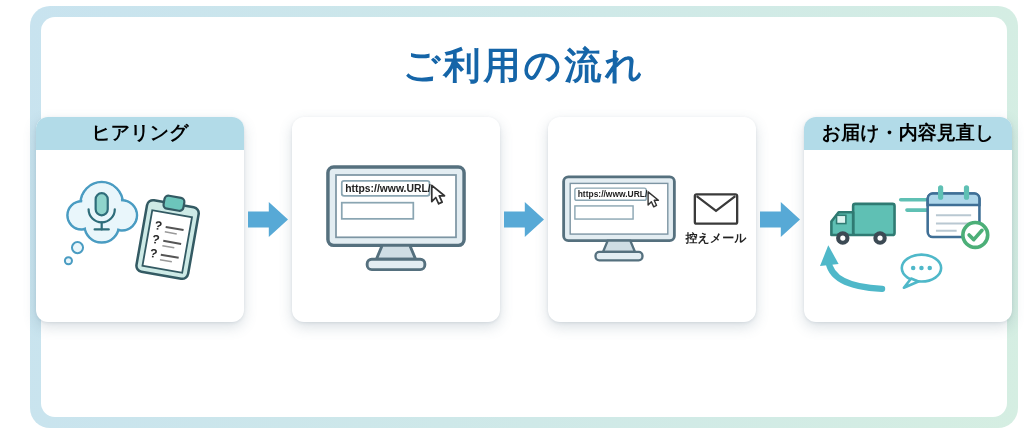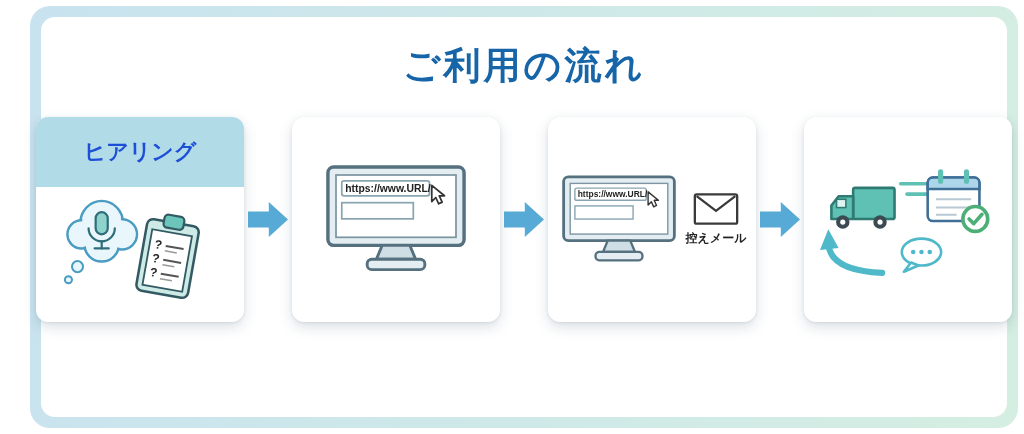--- a/index.html
+++ b/index.html
@@ -27,22 +27,22 @@
     padding:0 10px;
   }
   .step{
     width:208px;height:205px;flex:0 0 auto;background:#fff;
     border-radius:12px;
     box-shadow:0 5px 14px rgba(70,100,120,.20), 0 1px 3px rgba(70,100,120,.12);
     display:flex;flex-direction:column;overflow:hidden;
   }
   .step-header{
     background:var(--header-bg,#b2dbe8);
-    padding:22px 4px;text-align:center;
-    font-size:22px;font-weight:700;color:#1d4ed8;line-height:1.2;
+    padding:5px 4px;text-align:center;
+    font-size:19px;font-weight:700;color:#000000;line-height:1.2;
   }
   .step-body{
     flex:1;display:flex;align-items:center;justify-content:center;gap:6px;
   }
   .arrow{
     width:40px;height:44px;flex:0 0 auto;margin:0 4px;
     background:var(--arrow-color,#57a9d6);
     clip-path:polygon(0 32%,52% 32%,52% 10%,100% 50%,52% 90%,52% 68%,0 68%);
   }
   .email-col{
@@ -151,20 +151,21 @@
                 <polyline points="4,4 25,20 46,4" fill="none" stroke="#3a3a3a" stroke-width="2.5"></polyline>
               </svg>
               <div class="email-label">控えメール</div>
             </div>
           </div>
         </div>
 
         <div class="arrow"></div>
 
         <div class="step">
+          <div class="step-header">お届け・内容見直し</div>
           <div class="step-body">
             <svg width="176" height="114" viewBox="0 0 170 110">
 
               <path d="M60,106 Q10,104 8,78" fill="none" stroke="var(--chat-teal)" stroke-width="6" stroke-linecap="round"></path>
               <polygon points="0,84 8,64 18,82" fill="var(--chat-teal)"></polygon>
 
               <line x1="78" y1="20" x2="102" y2="20" stroke="var(--teal)" stroke-width="3.5" stroke-linecap="round"></line>
               <line x1="84" y1="30" x2="104" y2="30" stroke="var(--teal)" stroke-width="3.5" stroke-linecap="round"></line>
 
               <g transform="translate(10,14)">

